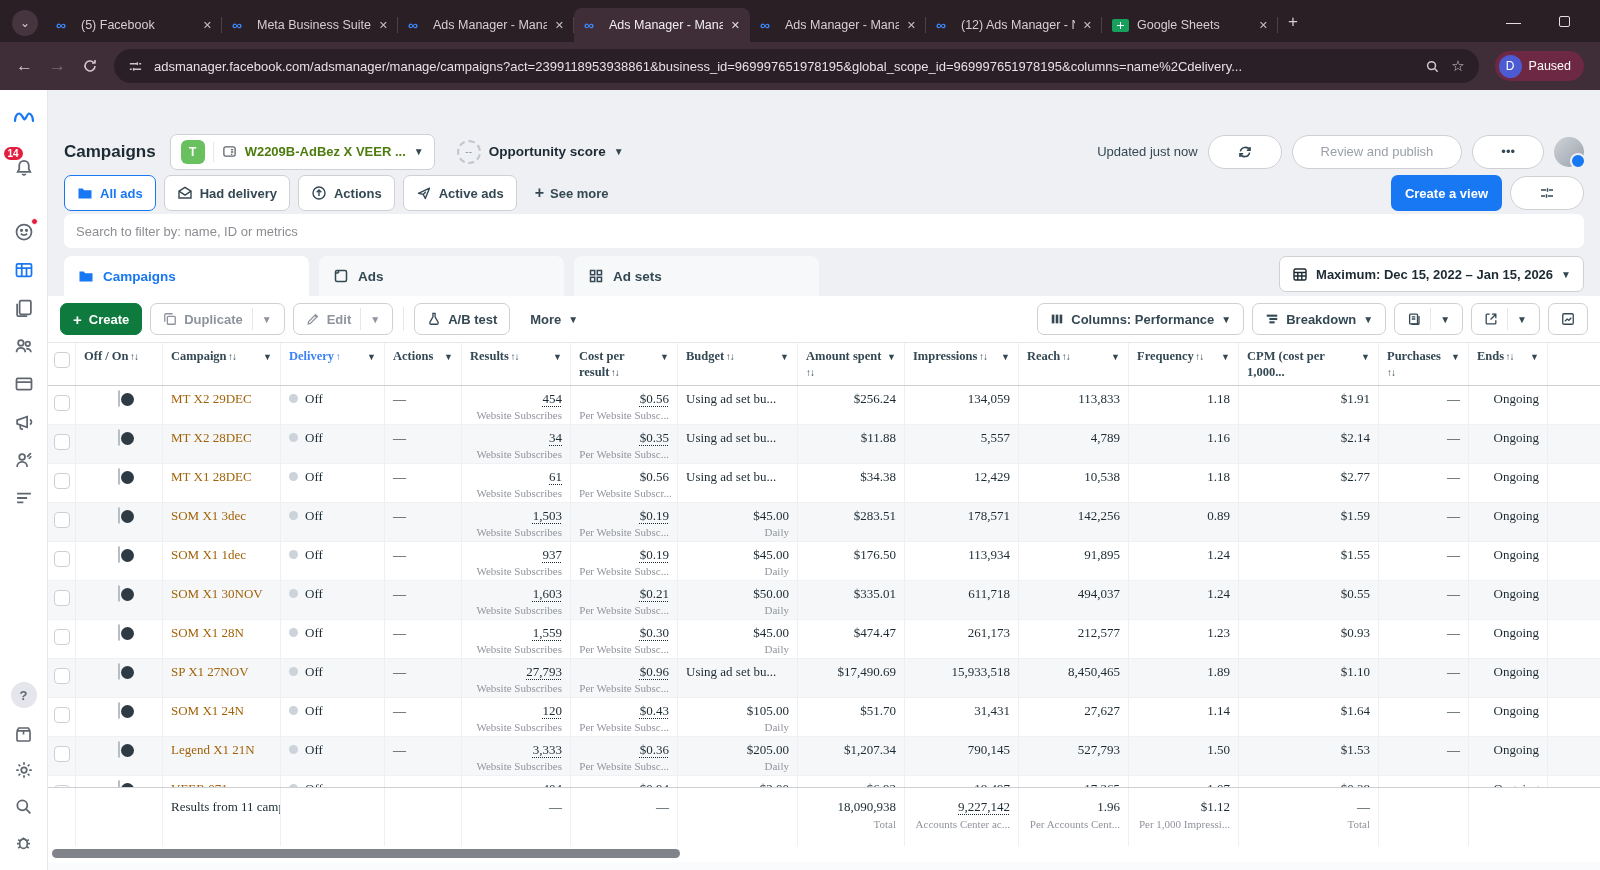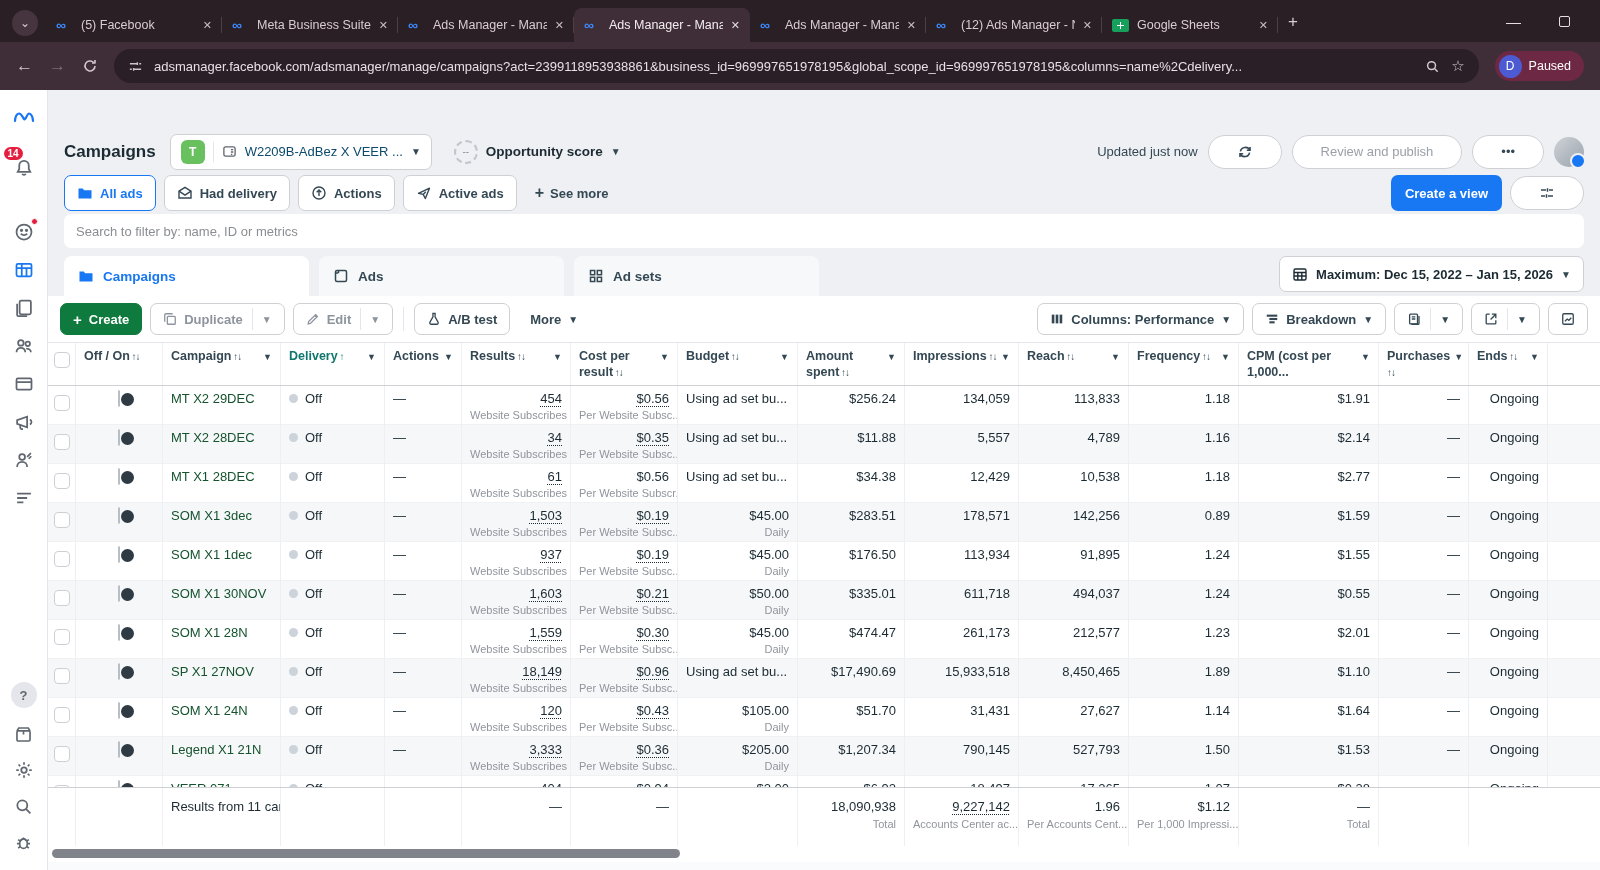--- a/index.html
+++ b/index.html
@@ -45,21 +45,21 @@
   .sb-help { width:26px; height:26px; border-radius:50%; background:#e4e6eb; color:#606770; display:grid; place-items:center; font-size:13px; font-weight:bold; }
 
   .main { flex:1; display:flex; flex-direction:column; background:#eef0f3; overflow:hidden;margin-top:40px; }
 
   
   .apphdr { height:52px; display:flex; align-items:center; gap:14px; padding:0 16px; }
   .pagetitle { font-size:17px; font-weight:bold; color:#1c2b33; }
   .acctpill { height:36px; background:#fff; border:1px solid #ced0d4; border-radius:7px; display:flex; align-items:center; gap:8px; padding:0 10px; }
   .acctbadge { width:24px; height:24px; border-radius:6px; background:#69c05f; color:#fff; font-size:12px; font-weight:bold; display:grid; place-items:center; }
   .acctdiv { width:1px; height:20px; background:#e4e6eb; }
-  .acctname { font-size:13px; color:#0c4a6e; }
+  .acctname { font-size:13px; color:#4d7c0f;font-weight:bold; }
   .caret { font-size:10px; color:#344854; }
   .oppscore { display:flex; align-items:center; gap:8px; margin-left:8px; }
   .oppcircle { width:24px; height:24px; border-radius:50%; border:2px dashed #c1c7cd; color:#8a939b; font-size:10px; display:grid; place-items:center; }
   .opplabel { font-size:13.5px; font-weight:bold; color:#1c2b33; }
   .hdr-right { margin-left:auto; display:flex; align-items:center; gap:10px; }
   .updated { font-size:13px; color:#344854; }
   .sqbtn { height:34px; min-width:34px; background:#fff; border:1px solid #ced0d4; border-radius:17px; display:flex; align-items:center; justify-content:center; padding:0 28px; color:#344854; font-size:13px; }
   .sqbtn.disabled { color:#9aa0a6; }
   .avatar { width:30px; height:30px; border-radius:50%; background:linear-gradient(135deg,#cfd3d8,#9aa2ab); position:relative; }
   .avatar::after { content:''; position:absolute; right:-2px; bottom:-2px; width:12px; height:12px; border-radius:50%; background:#1877f2; border:2px solid #eef0f3; }
@@ -91,35 +91,35 @@
   .tbtn.green { background:#0e7a3d; border-color:#0e7a3d; color:#fff; }
   .tbtn .seg { width:1px; align-self:stretch; background:#e4e6eb; margin:4px 2px; }
   .tbtn.gray { color:#8d949e; }
   .tbtn.noborder { border:none; }
   .tdiv { width:1px; height:24px; background:#e4e6eb; margin:0 2px; }
   .tb-right { margin-left:auto; display:flex; align-items:center; gap:8px; }
 
   
   :root { --cols: 28px 87px 118px 104px 77px 109px 107px 120px 107px 114px 110px 110px 140px 90px 79px; }
   .tablewrap { border-top:1px solid #e4e6eb; }
-  .trow { display:grid; grid-template-columns:var(--cols); }
+  .trow { display:grid; grid-template-columns:var(--cols);font-family:Liberation Serif, serif; }
   .thead { border-bottom:1px solid #ced0d4; background:#fff; }
   .hcell { padding:6px 8px 4px; font-size:12.5px; font-weight:bold; color:#344854; border-right:1px solid #edeff2; display:flex; align-items:flex-start; justify-content:space-between; gap:4px; line-height:1.25; min-height:42px; }
   .hcell .hlbl { white-space:normal; }
-  .hcell.active .hlbl, .hcell.active .hsort { color:#0f766e; }
+  .hcell.active .hlbl, .hcell.active .hsort { color:#3b82f6; }
   .hsort { font-size:10px; color:#344854; letter-spacing:-1px; }
   .hcaret { font-size:9px; color:#344854; padding-top:3px; }
   .ckcell { display:flex; align-items:flex-start; justify-content:center; padding-top:9px; border-right:1px solid #edeff2; }
   .ckbox { width:16px; height:16px; border:1.5px solid #ccd0d5; border-radius:4px; background:#fff; }
   .tbody .trow { height:39px; border-bottom:1px solid #f0f1f3; background:#fff; }
   .tbody .trow:nth-child(even) { background:#f6f7f9; }
   .cell { padding:5px 8px 0; font-size:13px; color:#1c2b33; border-right:1px solid #edeff2; overflow:hidden; white-space:nowrap; line-height:1.2; }
   .cell.r { text-align:right; }
   .cell .sub { display:block; font-size:11px; color:#90949c; margin-top:2px; }
-  .namelink { color:#14532d;text-align:center; }
+  .namelink { color:#a16207;text-align:center; }
   .linkval { text-decoration:underline dotted 1px; text-underline-offset:3px; }
   .toggle { width:34px; height:20px; border:1.5px solid #b8bec6; border-radius:11px; background:#fff; position:relative; margin:2px auto 0; }
   .toggle .knob { position:absolute; left:2px; top:2px; width:13px; height:13px; border-radius:50%; background:#2e3b44; }
   .delivdot { display:inline-block; width:9px; height:9px; border-radius:50%; background:#ccd3da; margin-right:7px; }
   .partial { height:11px; overflow:hidden; }
   .totals { border-top:1px solid #ced0d4; background:#fff; position:relative; }
   .totals .trow { height:58px; }
   .totals .cell { border-right:1px solid #edeff2; padding-top:11px; }
   .totals .sub { margin-top:3px; }
   .hscroll { height:16px; background:#fff; padding:3px 4px; }
@@ -695,33 +695,33 @@
               <div class="cell"><span class="namelink">SOM X1 28N</span></div>
               <div class="cell"><span class="delivdot"></span>Off</div>
               <div class="cell">—</div>
               <div class="cell r"><span class="linkval">1,559</span><span class="sub">Website Subscribes</span></div>
               <div class="cell r"><span class="linkval">$0.30</span><span class="sub">Per Website Subsc...</span></div>
               <div class="cell r">$45.00<span class="sub">Daily</span></div>
               <div class="cell r">$474.47</div>
               <div class="cell r">261,173</div>
               <div class="cell r">212,577</div>
               <div class="cell r">1.23</div>
-              <div class="cell r">$2.01</div>
+              <div class="cell r">$0.93</div>
               <div class="cell r">—</div>
               <div class="cell r">Ongoing</div>
             </div>
             <div class="trow">
               <div class="ckcell">
                 <span class="ckbox"></span>
               </div>
               <div class="cell" style="text-align: center;"><span class="toggle"><span class="knob"></span></span></div>
               <div class="cell"><span class="namelink">SP X1 27NOV</span></div>
               <div class="cell"><span class="delivdot"></span>Off</div>
               <div class="cell">—</div>
-              <div class="cell r"><span class="linkval">18,149</span><span class="sub">Website Subscribes</span></div>
+              <div class="cell r"><span class="linkval">27,793</span><span class="sub">Website Subscribes</span></div>
               <div class="cell r"><span class="linkval">$0.96</span><span class="sub">Per Website Subsc...</span></div>
               <div class="cell">Using ad set bu...</div>
               <div class="cell r">$17,490.69</div>
               <div class="cell r">15,933,518</div>
               <div class="cell r">8,450,465</div>
               <div class="cell r">1.89</div>
               <div class="cell r">$1.10</div>
               <div class="cell r">—</div>
               <div class="cell r">Ongoing</div>
             </div>

